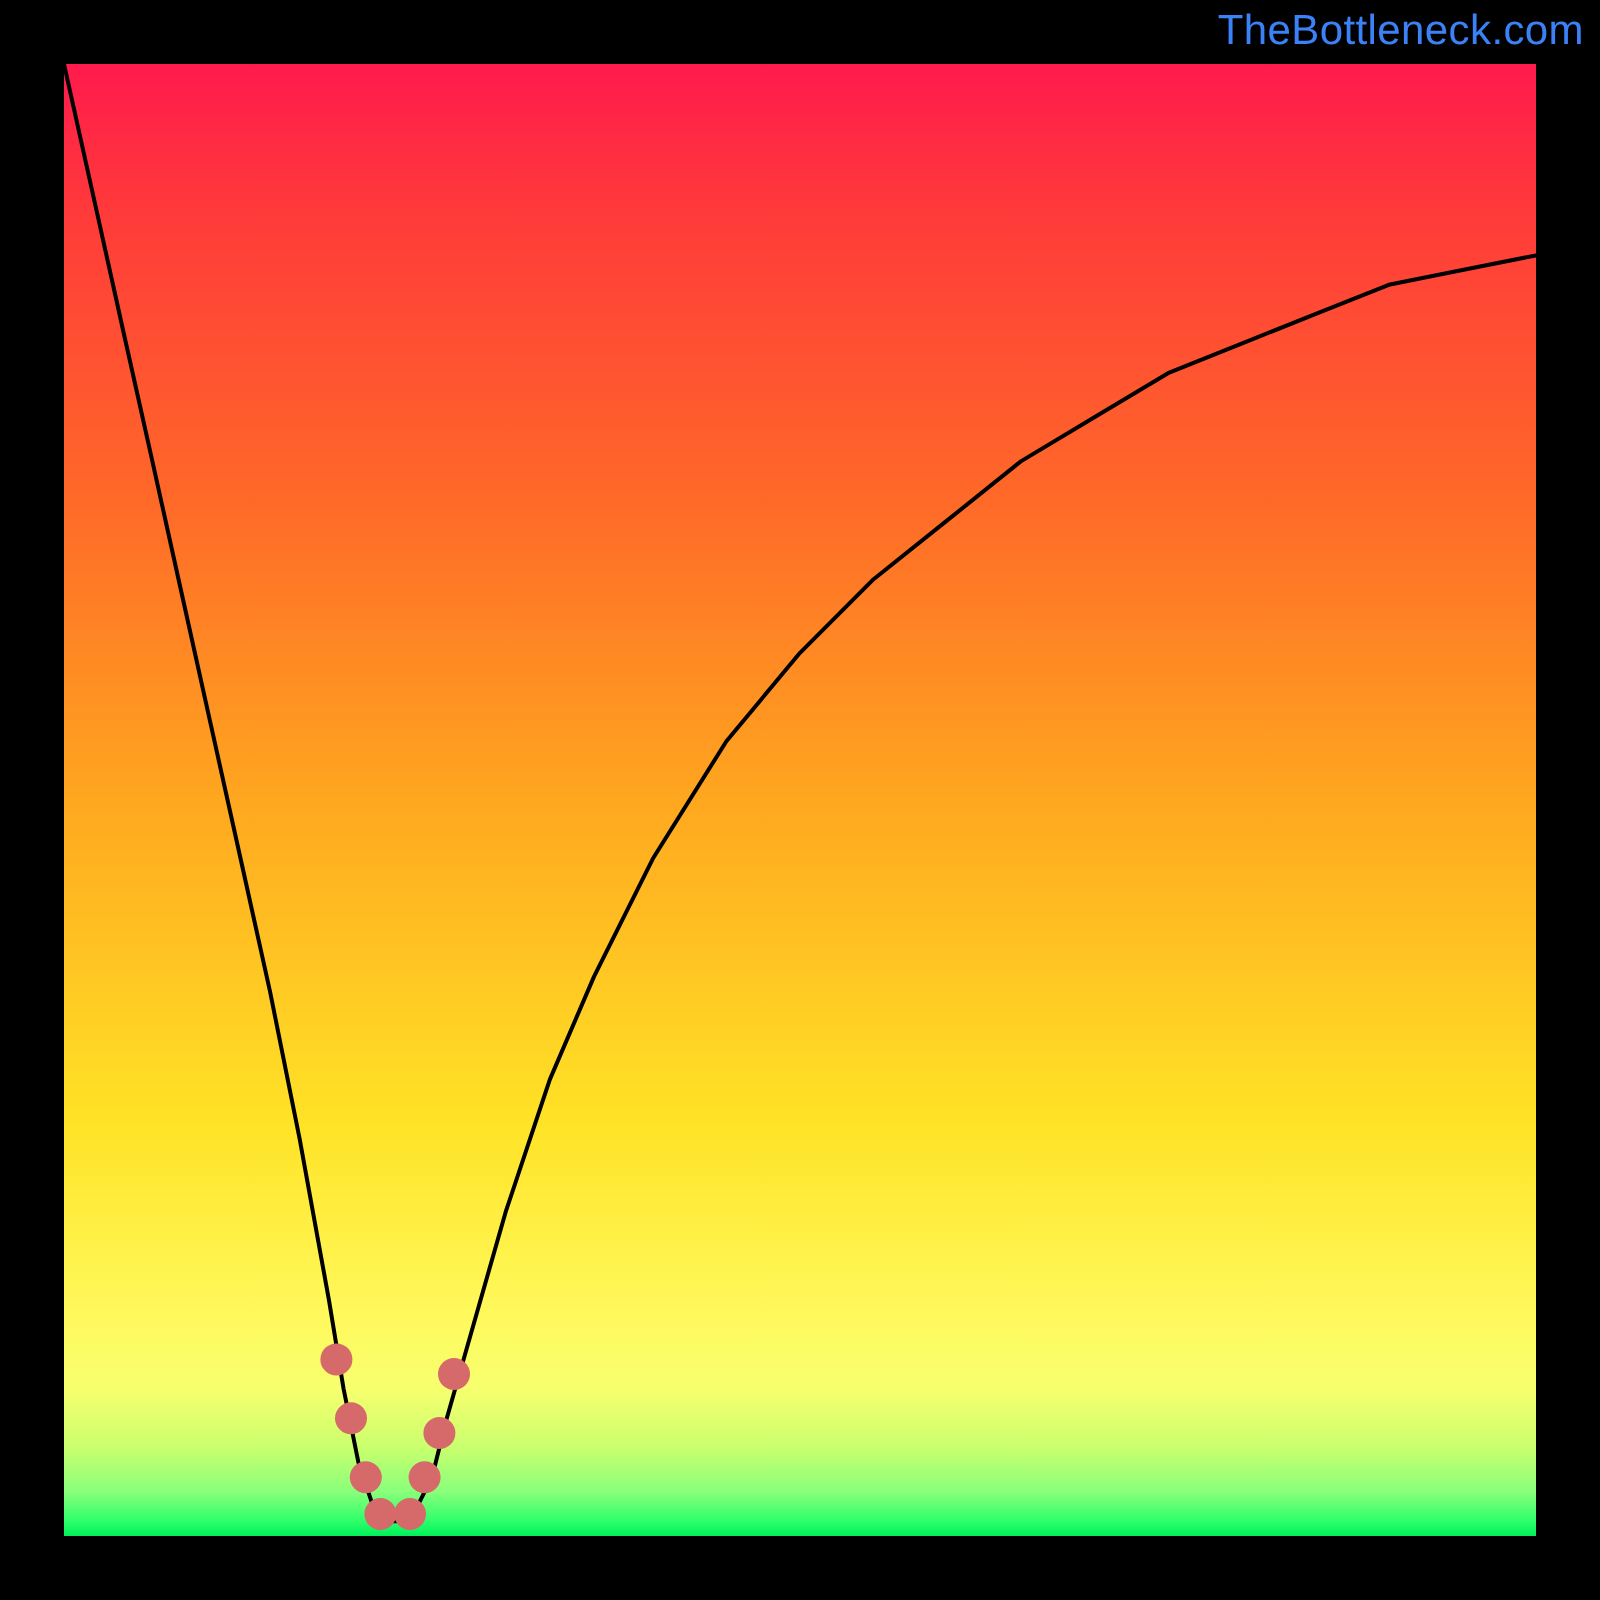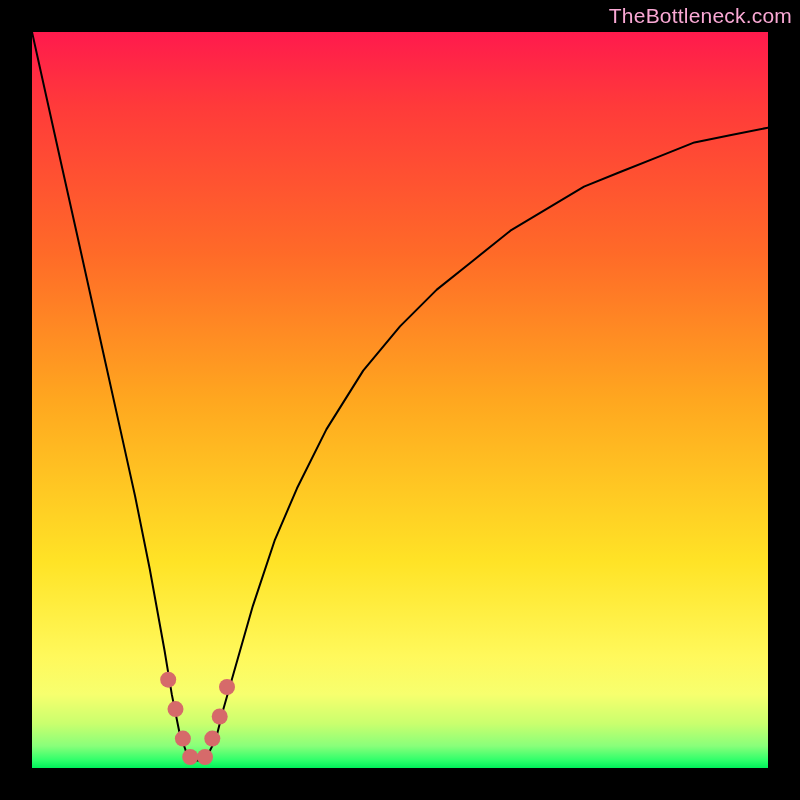--- a/index.html
+++ b/index.html
@@ -45,21 +45,21 @@
     position: absolute;
     left: 0;
     top: 0;
     width: 736px;
     height: 736px;
   }
   .watermark {
     position: absolute;
     top: 4px;
     right: 8px;
-    color: #f9a8d4;
+    color: #3b82f6;
     font-size: 21px;
     letter-spacing: 0.2px;
     font-weight: 500;
     user-select: none;
   }
   .marker {
     fill: #d66a6a;
   }
 </style>
 </head>

